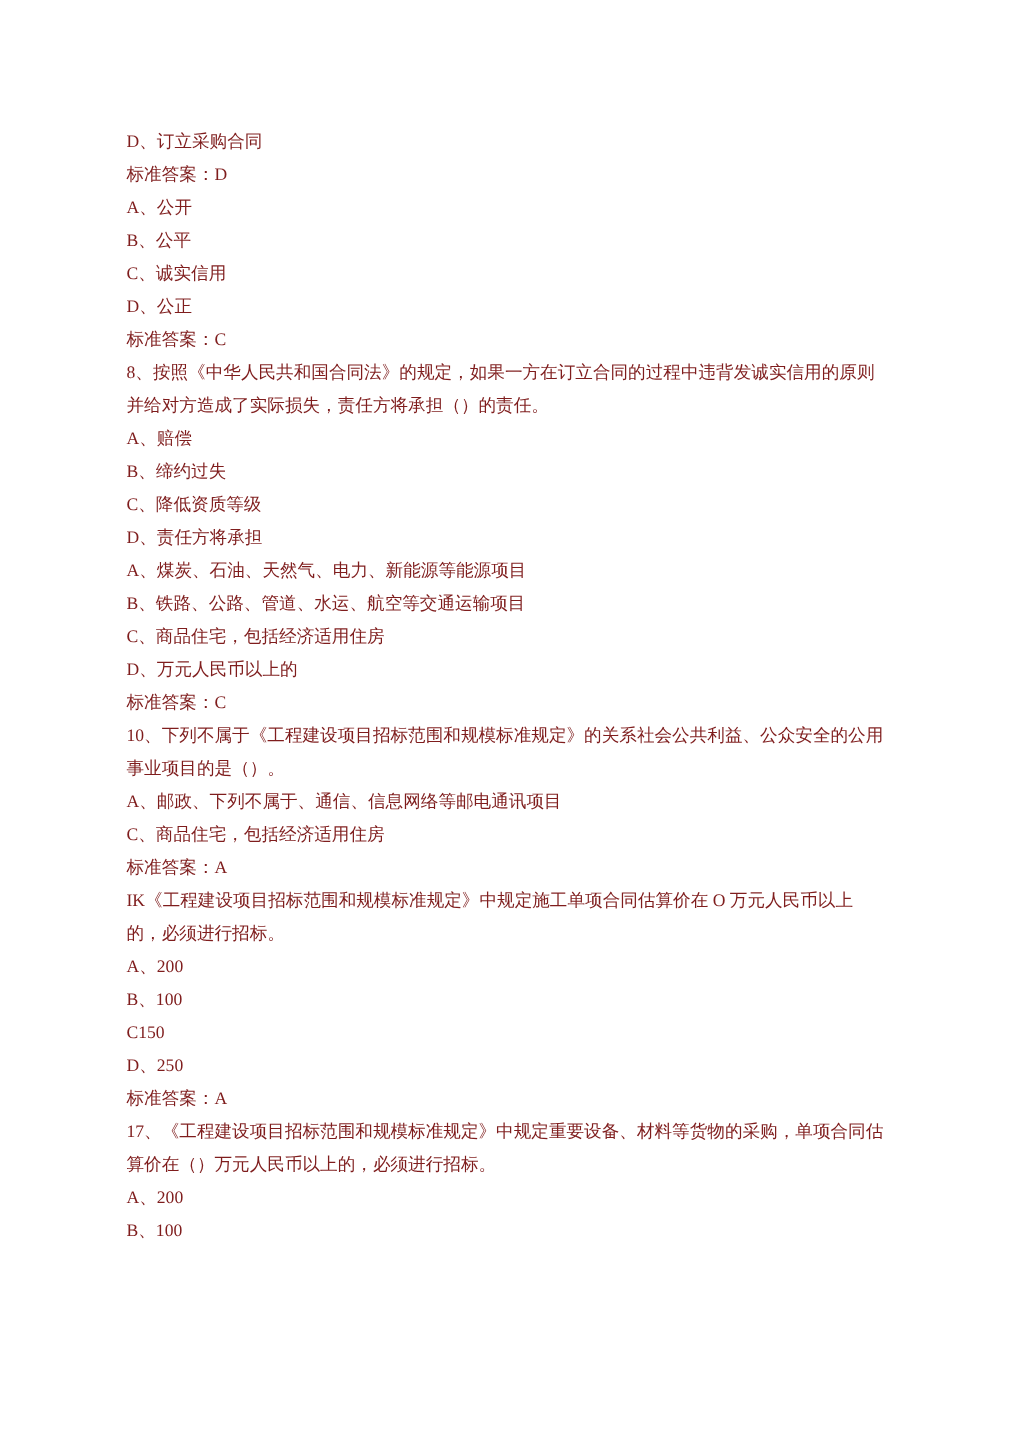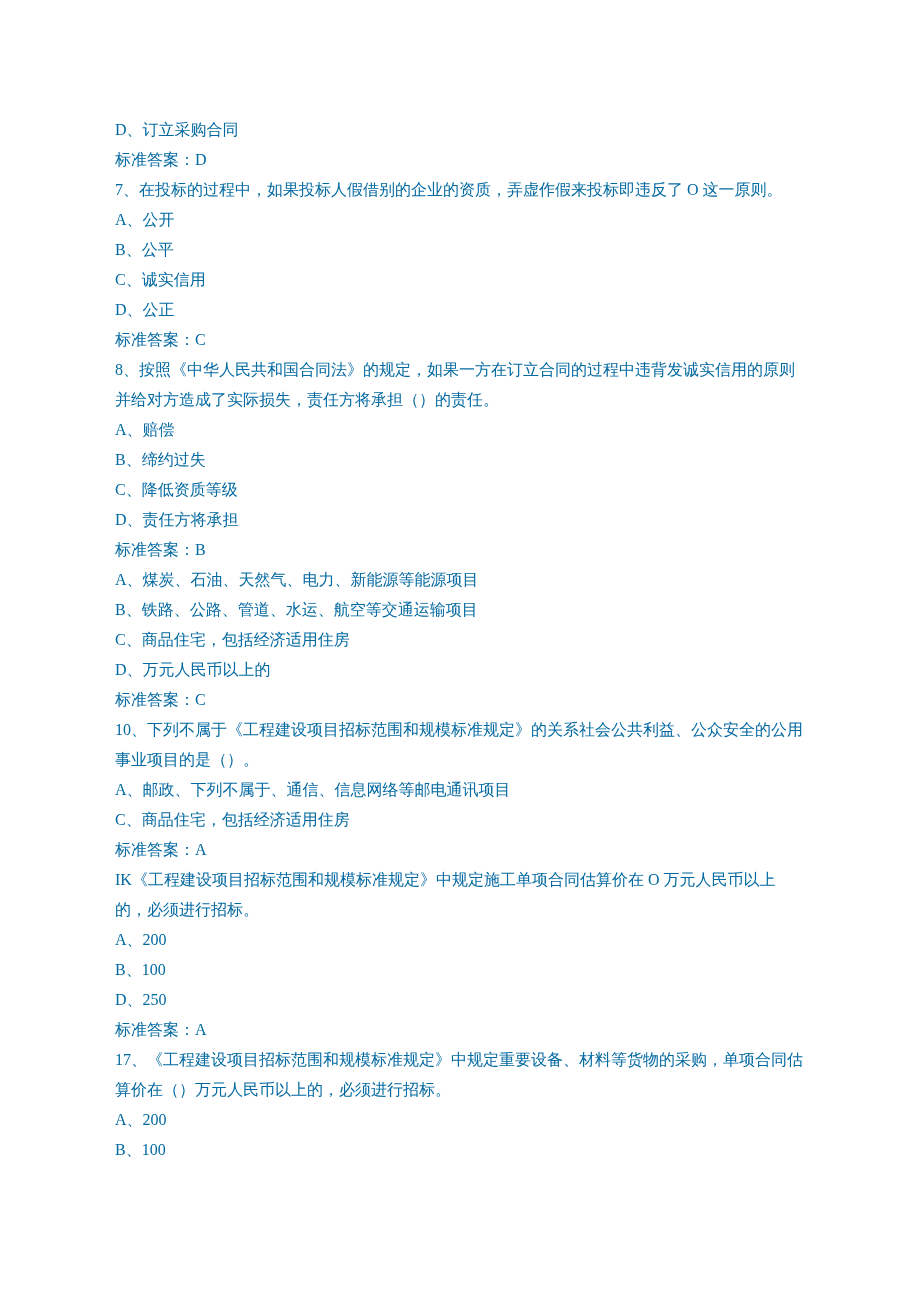--- a/index.html
+++ b/index.html
@@ -9,58 +9,57 @@
     font-family: "SimSun", "宋体", serif;
     width: 920px;
   }
   .page {
     padding: 115px 115px 60px 115px;
     box-sizing: border-box;
     width: 920px;
   }
   .line {
     font-size: 16px;
-    color: #0369a1;
+    color: #7f1d1d;
     line-height: 30px;
     white-space: pre-wrap;
     word-break: break-word;
     font-family: Liberation Serif, serif;
   }
 </style>
 </head>
 <body>
 
 <div class="page">
   <div id="lines-container">
       <div class="line">D、订立采购合同</div>
       <div class="line">标准答案：D</div>
-      <div class="line">7、在投标的过程中，如果投标人假借别的企业的资质，弄虚作假来投标即违反了 O 这一原则。</div>
       <div class="line">A、公开</div>
       <div class="line"></div>
       <div class="line">B、公平</div>
       <div class="line">C、诚实信用</div>
       <div class="line">D、公正</div>
       <div class="line">标准答案：C</div>
       <div class="line">8、按照《中华人民共和国合同法》的规定，如果一方在订立合同的过程中违背发诚实信用的原则并给对方造成了实际损失，责任方将承担（）的责任。</div>
       <div class="line">A、赔偿</div>
       <div class="line">B、缔约过失</div>
       <div class="line">C、降低资质等级</div>
       <div class="line">D、责任方将承担</div>
-      <div class="line">标准答案：B</div>
       <div class="line">A、煤炭、石油、天然气、电力、新能源等能源项目</div>
       <div class="line">B、铁路、公路、管道、水运、航空等交通运输项目</div>
       <div class="line">C、商品住宅，包括经济适用住房</div>
       <div class="line">D、万元人民币以上的</div>
       <div class="line">标准答案：C</div>
       <div class="line">10、下列不属于《工程建设项目招标范围和规模标准规定》的关系社会公共利益、公众安全的公用事业项目的是（）。</div>
       <div class="line">A、邮政、下列不属于、通信、信息网络等邮电通讯项目</div>
       <div class="line">C、商品住宅，包括经济适用住房</div>
       <div class="line">标准答案：A</div>
       <div class="line">IK《工程建设项目招标范围和规模标准规定》中规定施工单项合同估算价在 O 万元人民币以上的，必须进行招标。</div>
       <div class="line">A、200</div>
       <div class="line">B、100</div>
+      <div class="line">C150</div>
       <div class="line">D、250</div>
       <div class="line">标准答案：A</div>
       <div class="line">17、《工程建设项目招标范围和规模标准规定》中规定重要设备、材料等货物的采购，单项合同估算价在（）万元人民币以上的，必须进行招标。</div>
       <div class="line">A、200</div>
       <div class="line">B、100</div>
     </div>
 </div>
 
 </body></html>

